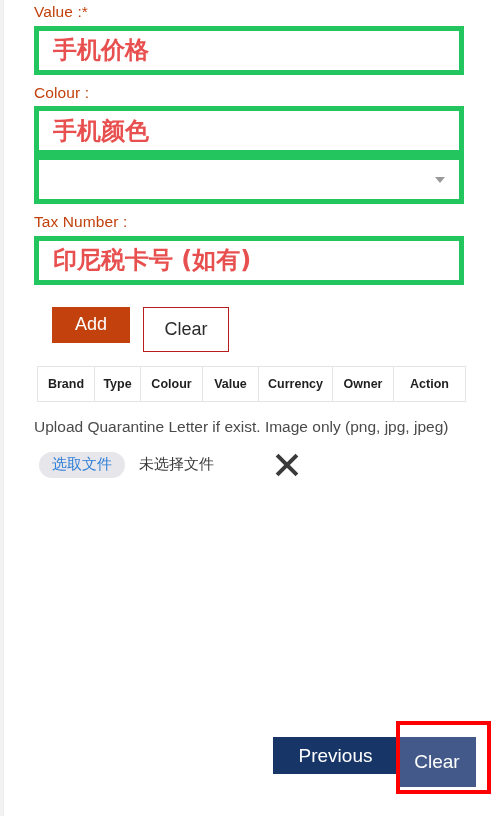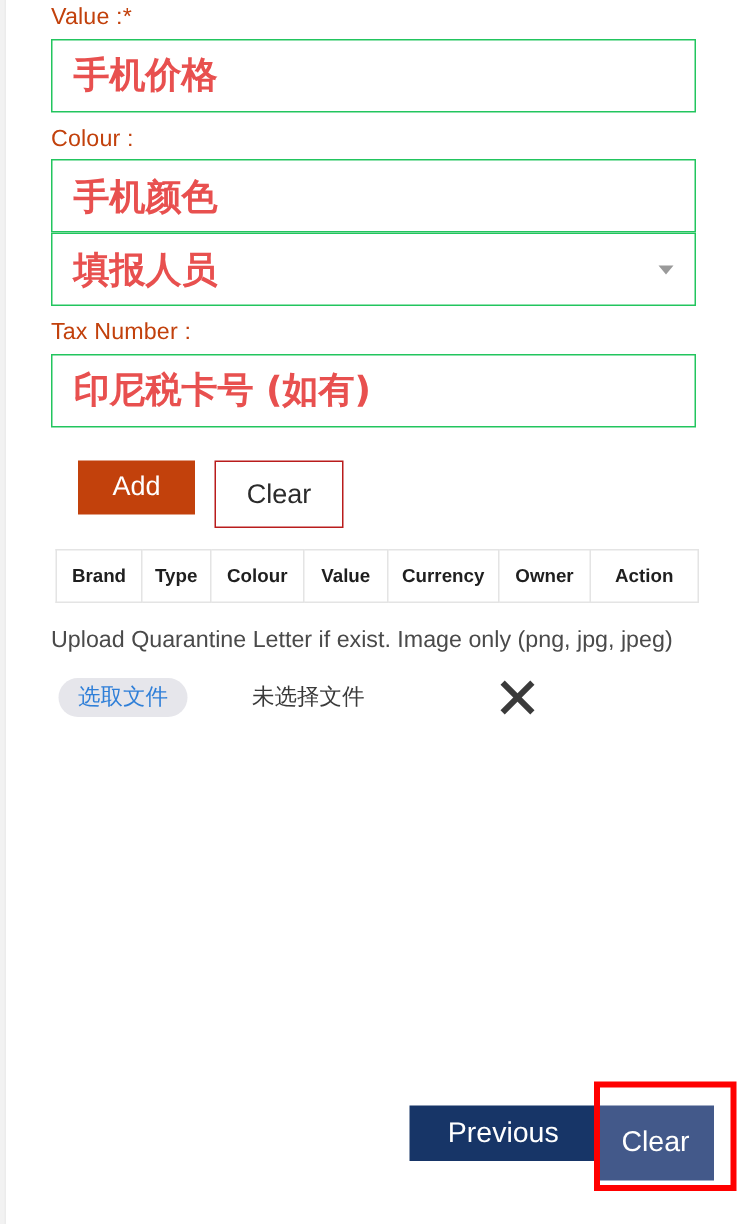--- a/index.html
+++ b/index.html
@@ -48,21 +48,21 @@
     padding-top: 4px;
     padding-bottom: 6px;
     letter-spacing: 0.1px;
   }
   .field-label.second { padding-top: 10px; }
 
   .text-input {
     box-sizing: border-box;
     width: 430px;
     height: 49px;
-    border: 1px solid #22c55e;
+    border: 5px solid #22c55e;
     background: #ffffff;
     display: flex;
     align-items: center;
     padding: 0 14px;
     position: relative;
   }
   .cn-value {
     color: #e8504f;
     font-size: 24px;
     font-weight: bold;
@@ -154,21 +154,20 @@
     line-height: 1.45;
     width: 428px;
   }
 
   .upload-row {
     margin-top: 12px;
     display: flex;
     align-items: center;
     padding-left: 5px;
     height: 30px;
-    gap: 29px;
   }
   .file-btn {
     background: #e6e6eb;
     color: #2f7fd8;
     border: none;
     border-radius: 14px;
     font-size: 15px;
     padding: 5px 13px 6px 13px;
     line-height: 1;
     cursor: pointer;
@@ -261,21 +260,20 @@
     <div class="text-input">
       <span class="cn-value">手机价格</span>
     </div>
 
     <div class="field-label second">Colour :</div>
     <div class="text-input">
       <span class="cn-value">手机颜色</span>
     </div>
 
     <div class="text-input">
-      <span class="cn-value">填报人员</span>
       <span class="select-arrow"></span>
     </div>
 
     <div class="field-label second">Tax Number :</div>
     <div class="text-input">
       <span class="cn-value">印尼税卡号 (如有)</span>
     </div>
 
     <div class="btn-row">
       <button class="btn-add">Add</button>

